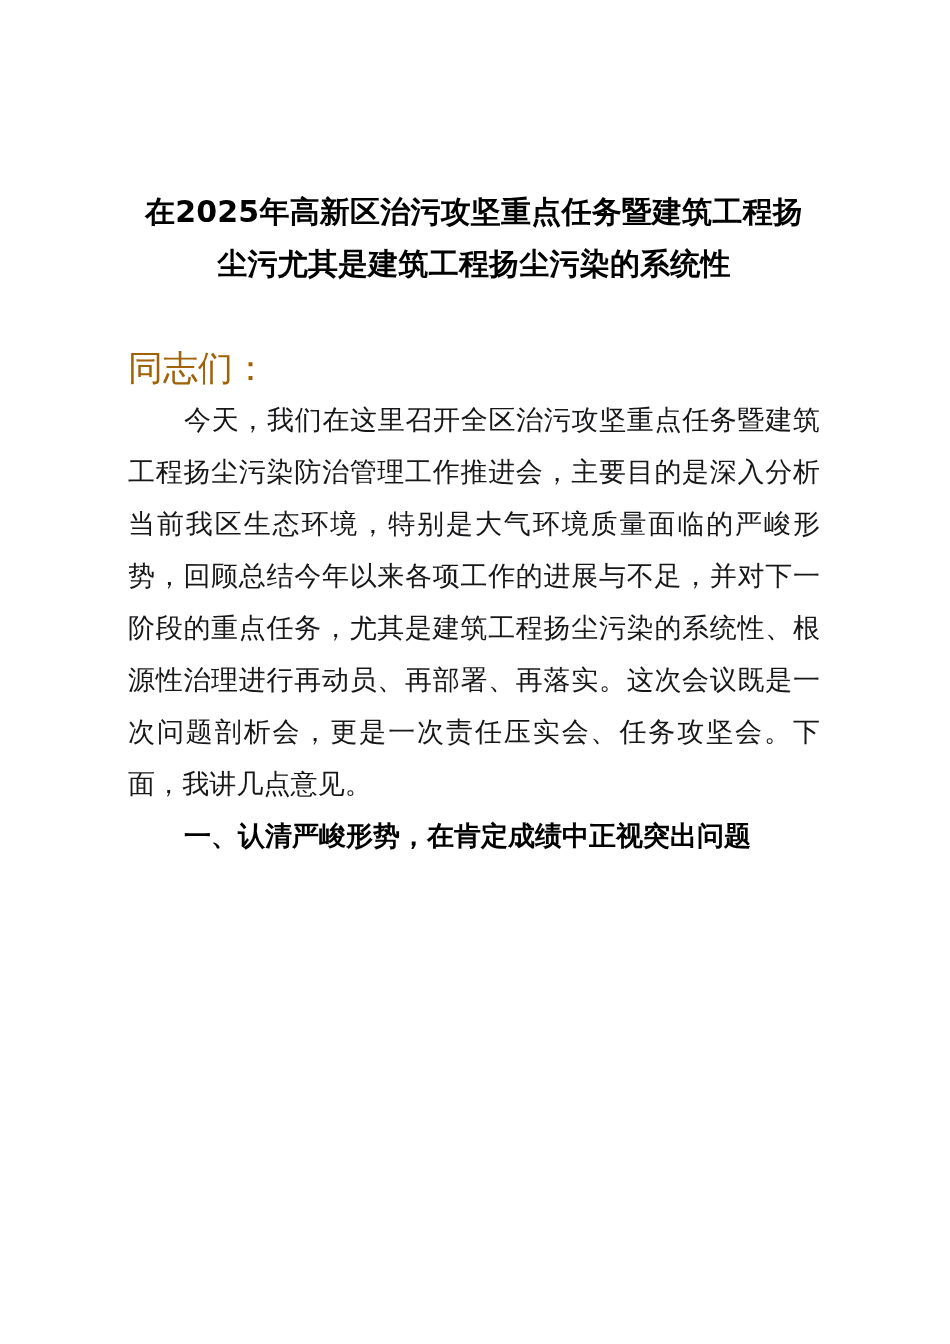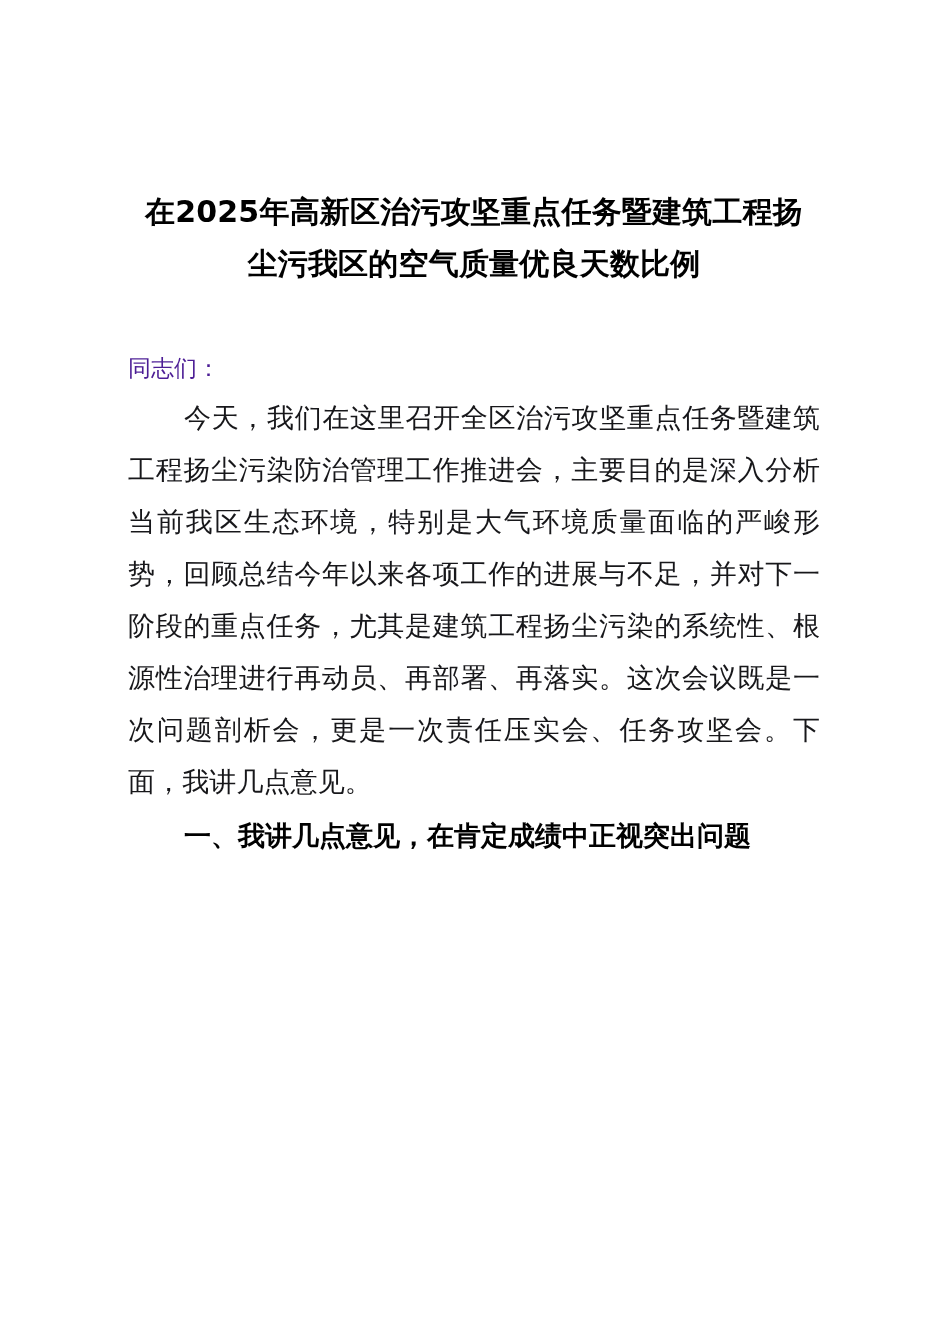--- a/index.html
+++ b/index.html
@@ -41,32 +41,32 @@
     letter-spacing: 0.2px;
     color: #000000;
     margin: 0;
     padding: 0 2px;
     word-break: break-all;
   }
 
   
   .salutation {
     font-family: "DejaVu Serif", "Liberation Serif", serif;
-    font-size: 23px;
+    font-size: 35px;
     line-height: 52px;
-    color: #4c1d95;
+    color: #a16207;
     margin: 0;
     text-align: justify;
     text-align-last: left;
     word-break: break-all;
   }
 
   
   .para {
-    font-family: Liberation Mono, monospace;
+    font-family: Liberation Sans, sans-serif;
     font-size: 27px;
     line-height: 52px;
     color: #17171a;
     margin: 0;
     text-indent: 56px;
     text-align: justify;
     text-align-last: left;
     word-break: break-all;
     letter-spacing: 0.1px;
   }
@@ -87,26 +87,26 @@
 
   .gap-title-body { height: 52px; }
 </style>
 </head>
 <body>
 
 <div class="page">
   <div class="content">
 
     <h1 class="doc-title">
-      <span>在2025年高新区治污攻坚重点任务暨建筑工程扬尘污</span><span>我区的空气质量优良天数比例</span>
+      <span>在2025年高新区治污攻坚重点任务暨建筑工程扬尘污</span><span>尤其是建筑工程扬尘污染的系统性</span>
     </h1>
 
     <div class="gap-title-body"></div>
 
     <p class="salutation">同志们：</p>
 
     <p class="para">今天，我们在这里召开全区治污攻坚重点任务暨建筑工程扬尘污染防治管理工作推进会，主要目的是深入分析当前我区生态环境，特别是大气环境质量面临的严峻形势，回顾总结今年以来各项工作的进展与不足，并对下一阶段的重点任务，尤其是建筑工程扬尘污染的系统性、根源性治理进行再动员、再部署、再落实。这次会议既是一次问题剖析会，更是一次责任压实会、任务攻坚会。下面，我讲几点意见。</p>
 
-    <p class="section-heading">一、我讲几点意见，在肯定成绩中正视突出问题</p>
+    <p class="section-heading">一、认清严峻形势，在肯定成绩中正视突出问题</p>
 
 
   </div>
 </div>
 
 </body></html>

